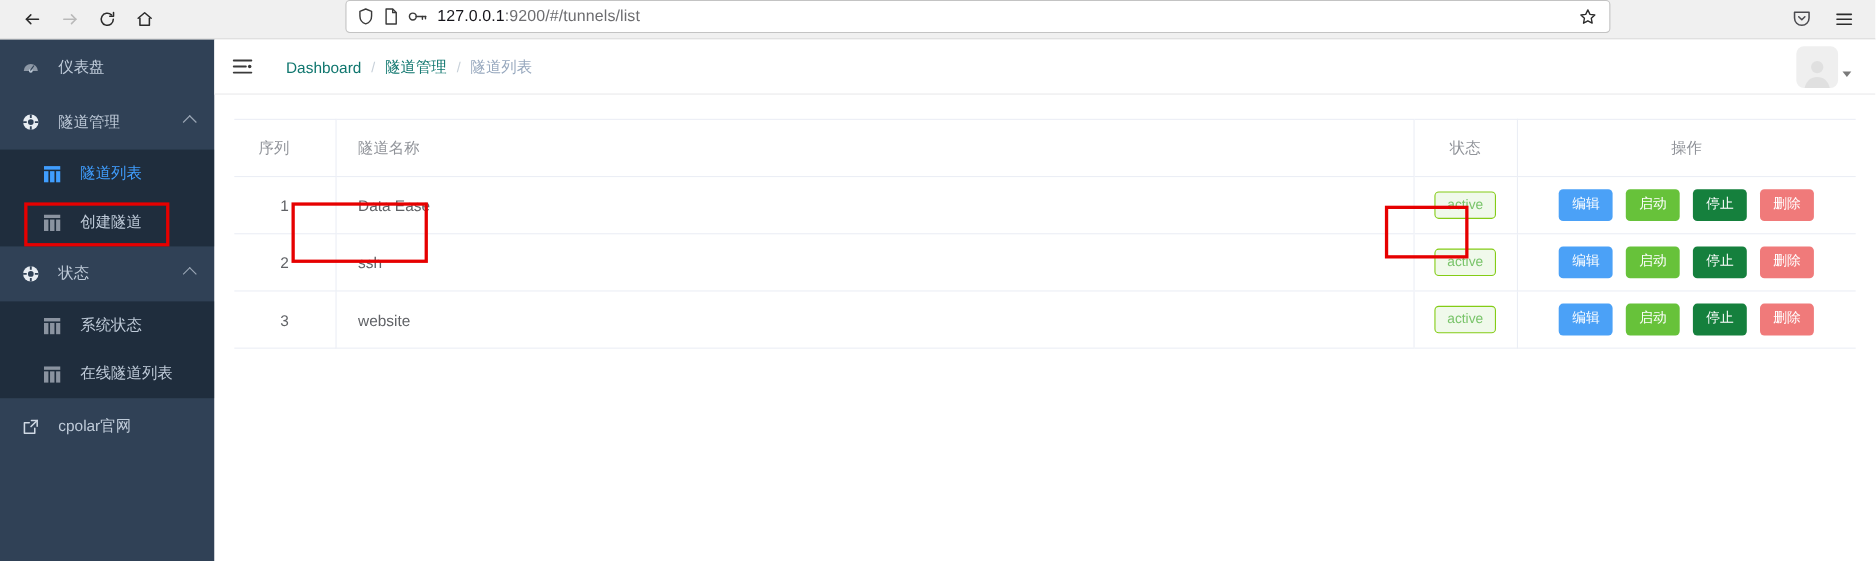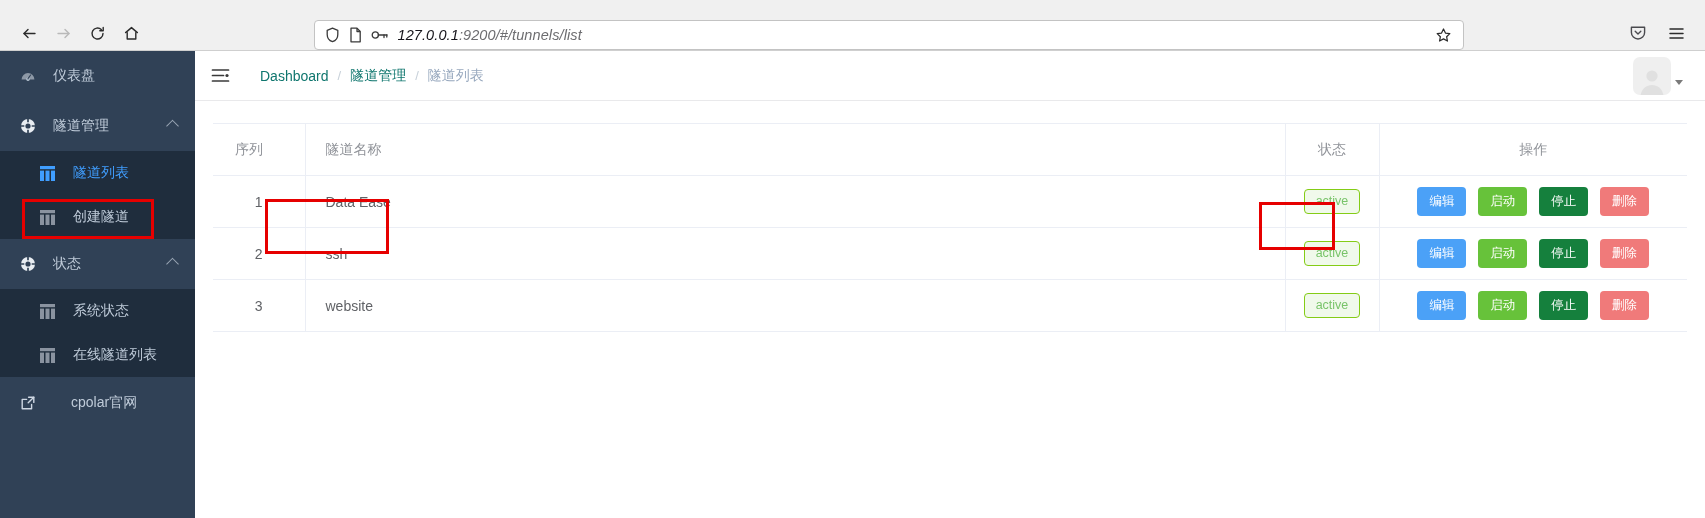--- a/index.html
+++ b/index.html
@@ -5,28 +5,27 @@
   * { box-sizing: border-box; margin: 0; padding: 0; }
   html, body {
     width: 1705px; height: 518px;
     font-family: "Liberation Sans", "DejaVu Sans", sans-serif;
     background: #ffffff;
     overflow: hidden;
   }
 
   
   #browser-chrome {
-    height: 51px;
+    height: 36px;
     background: #f0f0f0;
     border-bottom: 1px solid #cfcfcf;
     display: flex;
-    align-items: flex-end;
+    align-items: flex-start;
     padding: 0 12px;
     position: relative;
-    font-style: italic;
   }
   .nav-btn {
     width: 34px; height: 34px;
     display: flex; align-items: center; justify-content: center;
     border-radius: 4px;
     color: #2b2b2b;
     flex: 0 0 auto;
   }
   .nav-btn.disabled { color: #b9b9b9; }
   .nav-btn svg { display: block; }
@@ -191,21 +190,21 @@
   .btn {
     display: inline-block;
     font-size: 12.5px;
     color: #ffffff;
     padding: 7px 12px;
     border-radius: 4px;
     border: none;
     margin-right: 8px;
     line-height: 1.15;
     cursor: pointer;
-    font-family: Liberation Serif, serif;
+    font-family: Liberation Mono, monospace;
   }
   .btn:last-child { margin-right: 0; }
   .btn-primary { background: #4ba1f7; }
   .btn-success { background: #67c23a; }
   .btn-info    { background: #15803d; }
   .btn-danger  { background: #f07a7a; }
 
   
   .annot {
     position: absolute;
@@ -380,21 +379,21 @@
             <rect x="0" y="0" width="15" height="3.2"></rect>
             <rect x="0" y="4.6" width="4" height="10.4"></rect>
             <rect x="5.5" y="4.6" width="4" height="10.4"></rect>
             <rect x="11" y="4.6" width="4" height="10.4"></rect>
           </svg>
         </span>
         <span class="mi-label">在线隧道列表</span>
       </div>
     </div>
 
-    <div class="menu-item" style="height:52px;gap:18px;">
+    <div class="menu-item" style="height:52px;">
       <span class="mi-icon">
         <svg width="16" height="16" viewBox="0 0 16 16" fill="none" stroke="#cfd8e3" stroke-width="1.4" stroke-linecap="round" stroke-linejoin="round">
           <path d="M8.6 2.2H13.8V7.4"></path>
             <path d="M13.8 2.2 8.2 7.8"></path>
           <path d="M11.6 9.4v4.4H2.2V4.4h4.4"></path>
         </svg>
       </span>
       <span class="mi-label">cpolar官网</span>
     </div>
 

